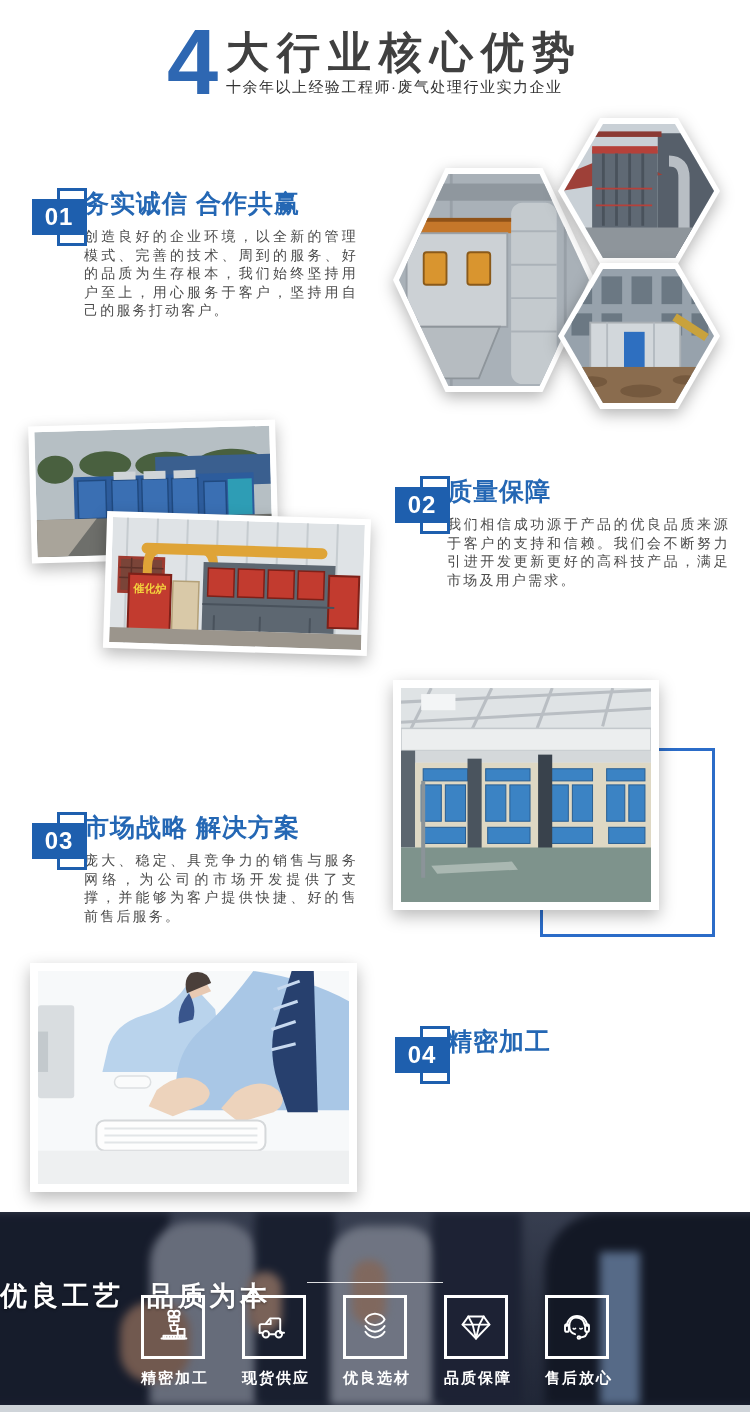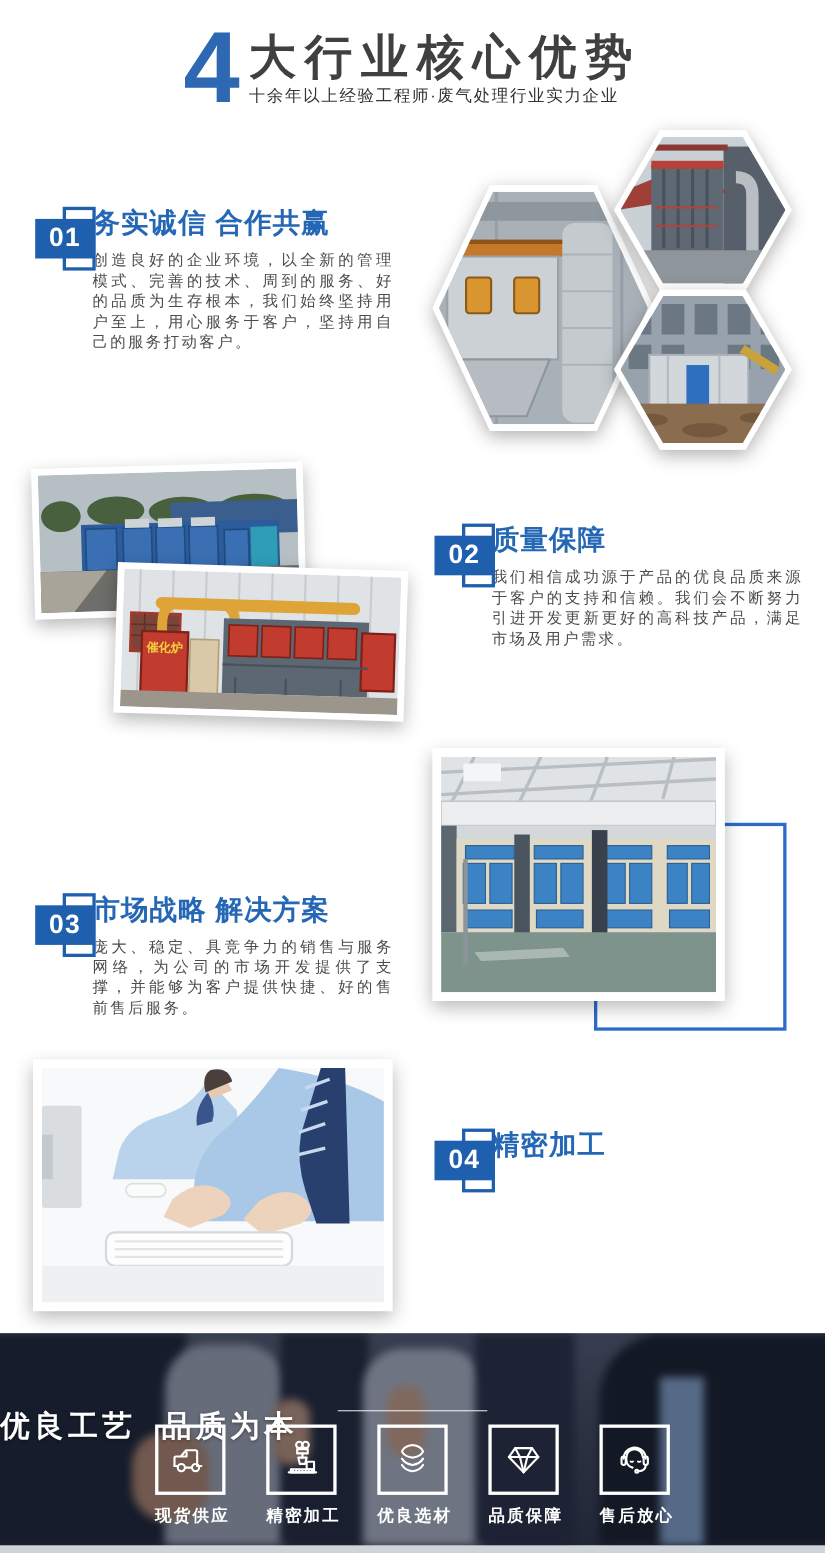--- a/index.html
+++ b/index.html
@@ -367,46 +367,46 @@
     <div class="fig" style="left:120px;top:90px;width:70px;height:80px;background:#ac8064;border-radius:30px;"></div>
     <div class="banner-ovl"></div>
 
     <div class="banner-title">优良工艺  品质为本</div>
     <div class="banner-line"></div>
 
     <div class="features">
       <div class="feature">
         <div class="fbox">
           <svg viewBox="0 0 48 48" fill="none" stroke="#fff" stroke-width="2" stroke-linecap="round" stroke-linejoin="round">
-            <path d="M9 30 v-7.5 q0-1.5 1.5-1.5 h4.5 l5-6 h9 q1.5 0 1.5 1.5 V30"></path>
-            <path d="M30.5 30 h4"></path>
-              <path d="M9 30 h2"></path>
-            <circle cx="15.5" cy="31.5" r="3.4"></circle>
-              <circle cx="29" cy="31.5" r="3.4"></circle>
-            <path d="M19 31.5 h6.6"></path>
-              <path d="M16 21 h4.5 v-4"></path>
-          </svg>
-        </div>
-        <div class="flabel">现货供应</div>
-      </div>
-      <div class="feature">
-        <div class="fbox">
-          <svg viewBox="0 0 48 48" fill="none" stroke="#fff" stroke-width="2" stroke-linecap="round" stroke-linejoin="round">
             <circle cx="22" cy="10" r="3"></circle>
               <circle cx="28" cy="10" r="3"></circle>
             <path d="M20 14 h10 v4 h-10 z"></path>
               <path d="M25 18 v4"></path>
             <path d="M21 22 h8 l-1.5 6 h-5 z"></path>
             <rect x="29" y="26" width="7" height="7"></rect>
             <path d="M12 36 h26"></path>
               <path d="M14 33 h22 v3 h-22 z"></path>
             <path d="M16 33.5 v2 M19 33.5 v2 M22 33.5 v2 M25 33.5 v2 M28 33.5 v2 M31 33.5 v2 M34 33.5 v2"></path>
           </svg>
         </div>
         <div class="flabel">精密加工</div>
+      </div>
+      <div class="feature">
+        <div class="fbox">
+          <svg viewBox="0 0 48 48" fill="none" stroke="#fff" stroke-width="2" stroke-linecap="round" stroke-linejoin="round">
+            <path d="M9 30 v-7.5 q0-1.5 1.5-1.5 h4.5 l5-6 h9 q1.5 0 1.5 1.5 V30"></path>
+            <path d="M30.5 30 h4"></path>
+              <path d="M9 30 h2"></path>
+            <circle cx="15.5" cy="31.5" r="3.4"></circle>
+              <circle cx="29" cy="31.5" r="3.4"></circle>
+            <path d="M19 31.5 h6.6"></path>
+              <path d="M16 21 h4.5 v-4"></path>
+          </svg>
+        </div>
+        <div class="flabel">现货供应</div>
       </div>
       <div class="feature">
         <div class="fbox">
           <svg viewBox="0 0 48 48" fill="none" stroke="#fff" stroke-width="2" stroke-linecap="round" stroke-linejoin="round">
             <path d="M24 10 q8 1 10 6 q-2 5 -10 6 q-8 -1 -10 -6 q2 -5 10 -6 z"></path>
             <path d="M14 23 q3 5 10 6 q7 -1 10 -6"></path>
             <path d="M14 29 q3 5 10 6 q7 -1 10 -6"></path>
           </svg>
         </div>
         <div class="flabel">优良选材</div>

